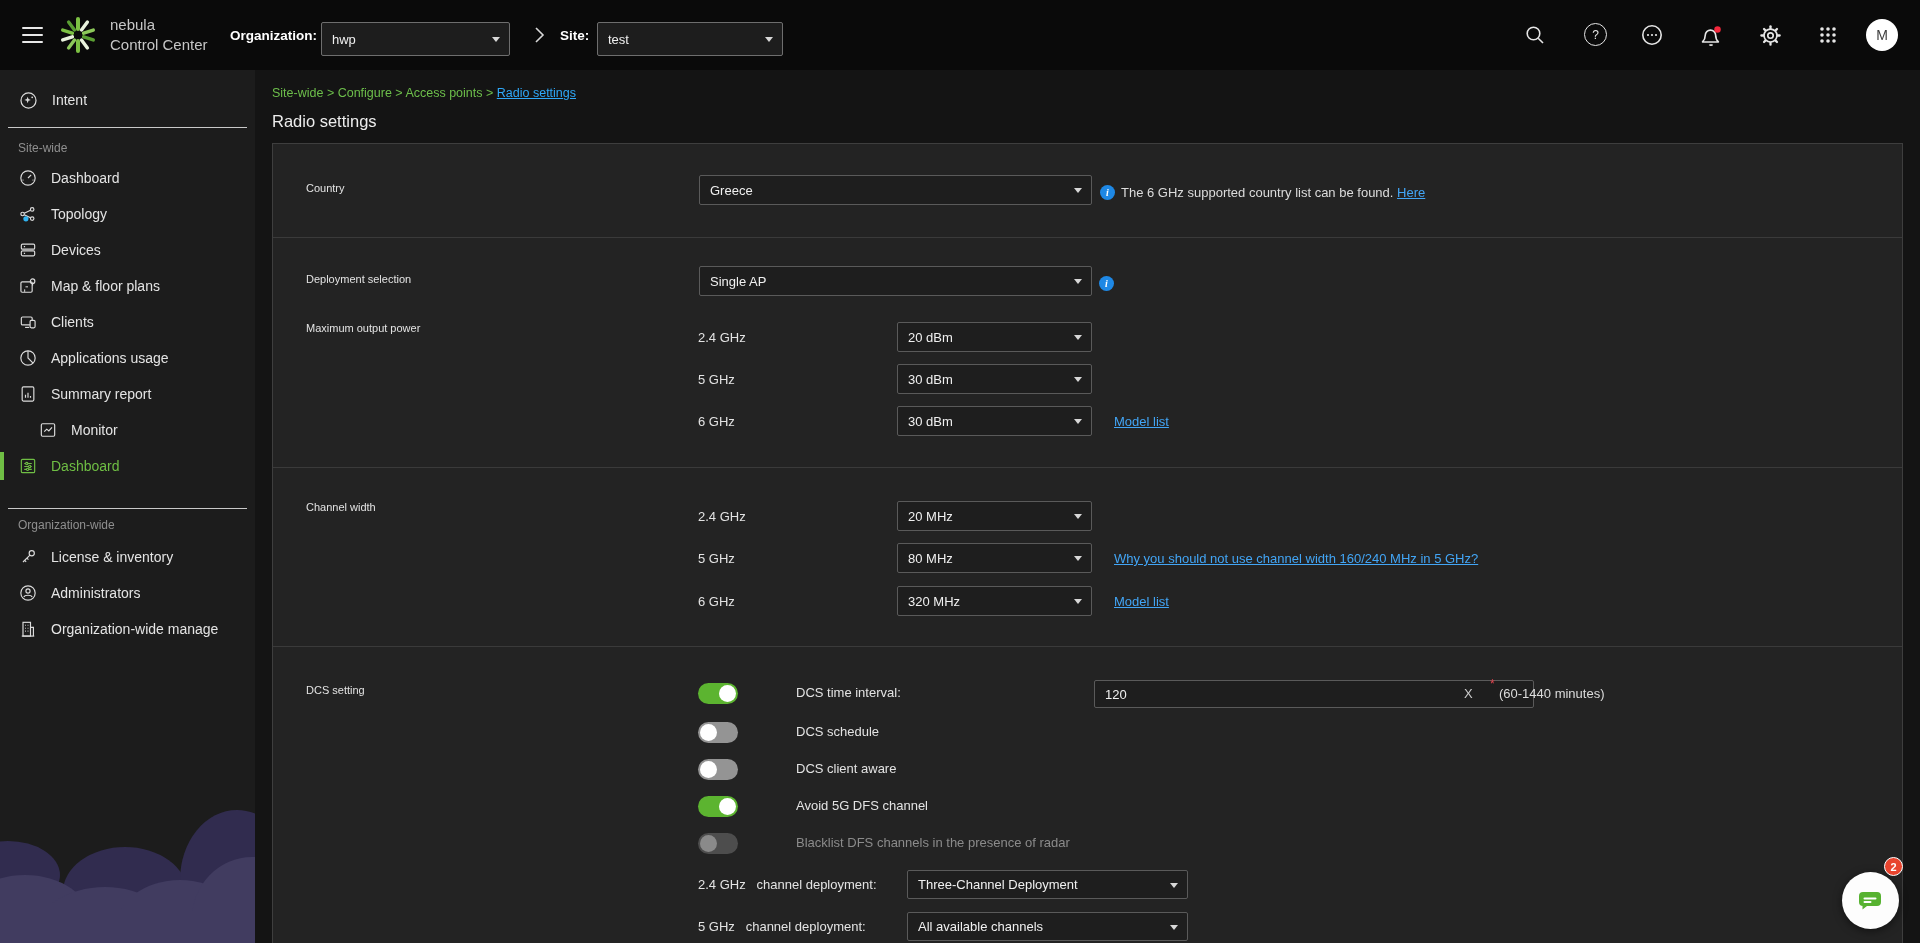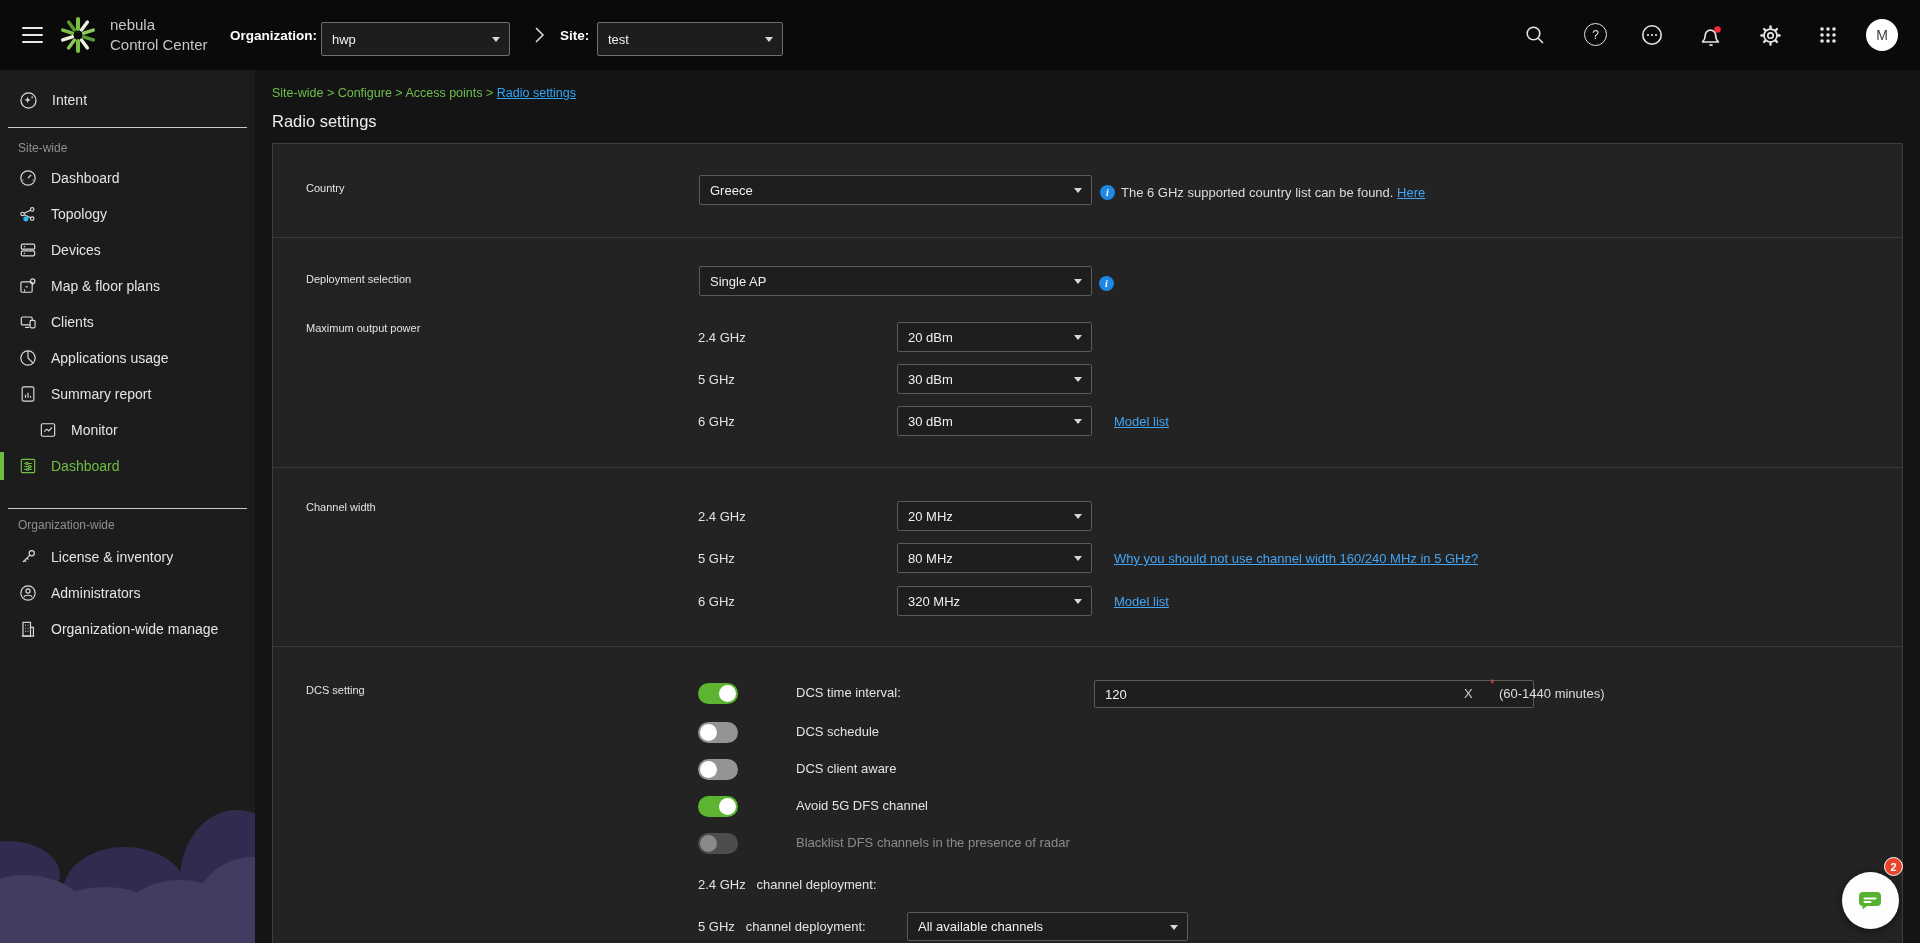--- a/index.html
+++ b/index.html
@@ -363,20 +363,24 @@
     <div class="toggle" style="left:425px; top:615px;" data-state="off"></div>
     <div class="sublabel" style="left:523px; top:617px;">DCS client aware</div>
 
     <div class="toggle" style="left:425px; top:652px;" data-state="on"></div>
     <div class="sublabel" style="left:523px; top:654px;">Avoid 5G DFS channel</div>
 
     <div class="toggle" style="left:425px; top:689px;" data-state="disabled"></div>
     <div class="sublabel muted" style="left:523px; top:691px;">Blacklist DFS channels in the presence of radar</div>
 
     <div class="sublabel ws-pre" style="left:425px; top:733px;">2.4 GHz   channel deployment:</div>
+    <div class="select" style="left:634px; top:726px; width:281px; height:29px;">
+      <span>Three-Channel Deployment</span>
+        <span class="caret"></span>
+    </div>
     <div class="sublabel ws-pre" style="left:425px; top:775px;">5 GHz   channel deployment:</div>
     <div class="select" style="left:634px; top:768px; width:281px; height:29px;">
       <span>All available channels</span>
         <span class="caret"></span>
     </div>
   </div>
 </main>
 
 <div class="chat-fab">
   <svg width="30" height="30" viewBox="0 0 30 30">

